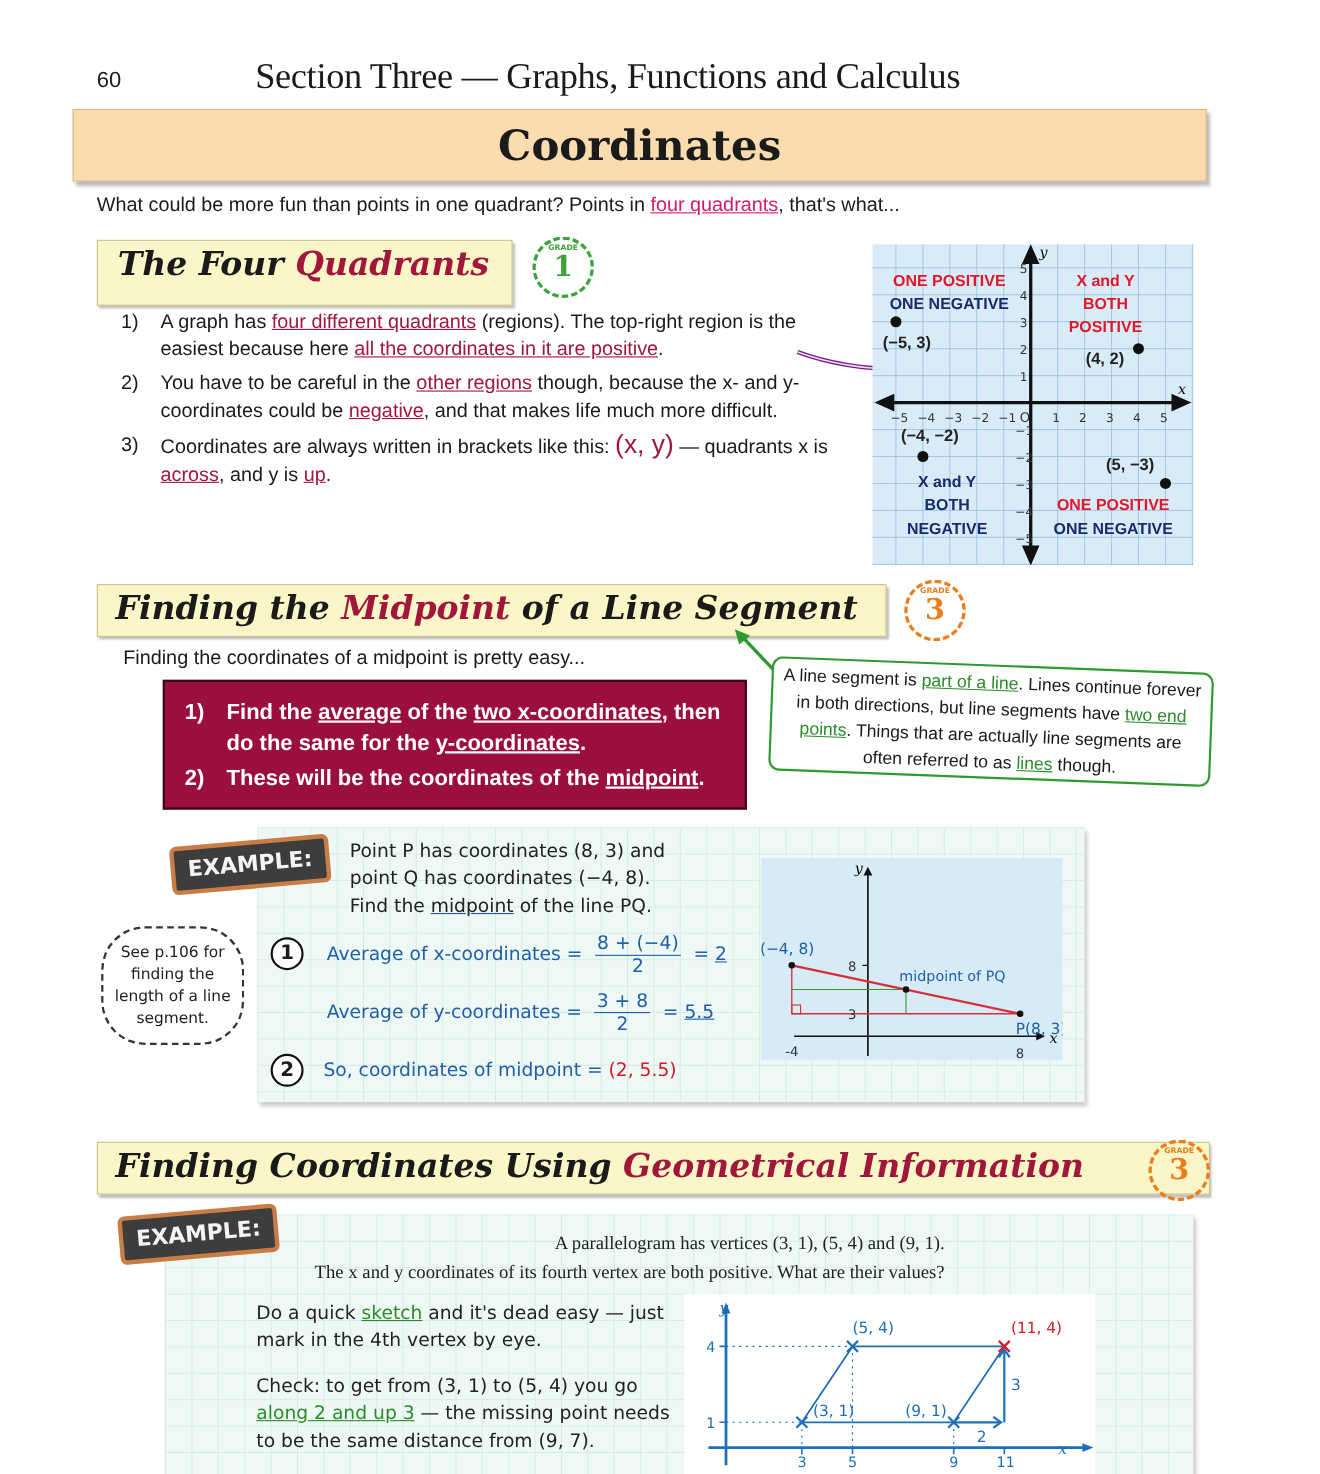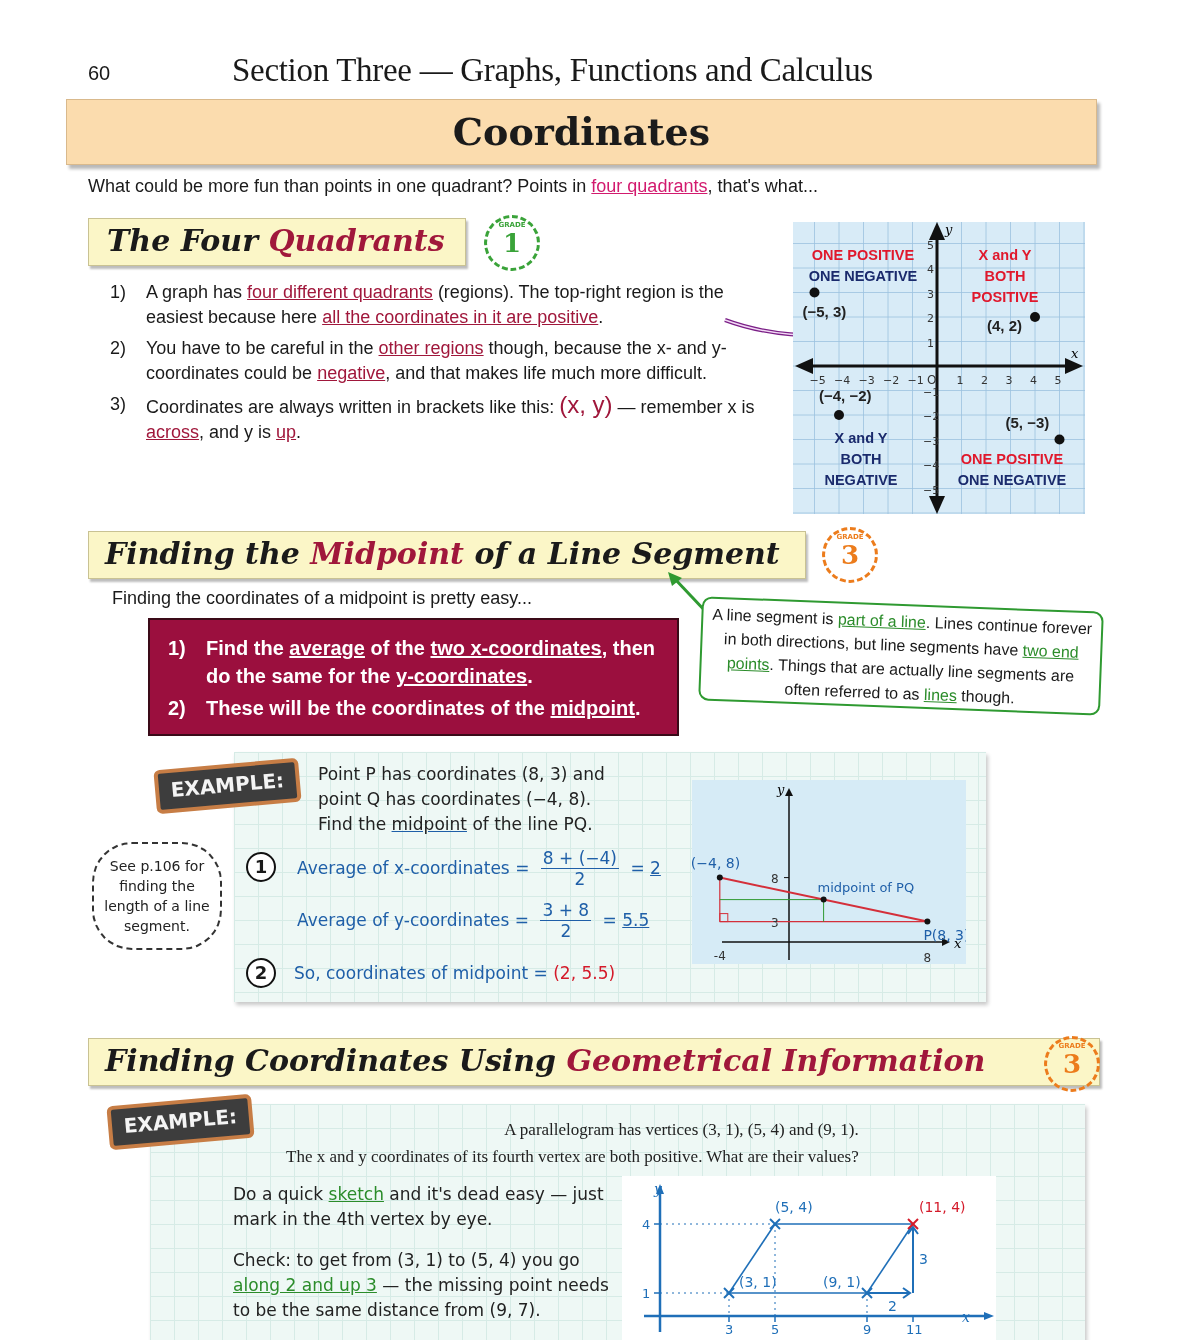--- a/index.html
+++ b/index.html
@@ -17,21 +17,21 @@
   .intro { left: 88px; top: 176px; font-size: 18px; font-family: "Liberation Sans", sans-serif; }
   .u-pink { color: #d21a6e; text-decoration: underline; }
   .u-red { color: #a0173b; text-decoration: underline; }
   .u-green { color: #2b8c2a; text-decoration: underline; }
   .u-white { text-decoration: underline; }
   .u-blue { text-decoration: underline; text-decoration-color: #1f5fa8; }
 
   .sub-heading { background: #fbf6c7; border: 1px solid #c9c293; box-shadow: 2px 3px 2px #bdbdbd;
     font-family: "DejaVu Serif", serif; font-style: italic; font-weight: bold; color: #1a1a1a; }
   .sub-heading .accent { color: #a0173b; }
-  .h-quad { left: 88px; top: 218px; width: 378px; height: 48px; font-size: 30px; padding: 4px 0 0 18px; }
+  .h-quad { left: 88px; top: 218px; width: 378px; height: 60px; font-size: 30px; padding: 4px 0 0 18px; }
   .h-mid { left: 88px; top: 531px; width: 718px; height: 48px; font-size: 30px; padding: 4px 0 0 16px; }
   .h-geo { left: 88px; top: 1038px; width: 1012px; height: 48px; font-size: 30px; padding: 4px 0 0 16px; }
 
   .grade { width: 56px; height: 56px; border-radius: 50%; border: 3px dashed; text-align: center; }
   .grade .g-txt { font-size: 7px; font-weight: bold; display: block; line-height: 9px; margin-top: 3px; }
   .grade .g-num { font-size: 26px; font-weight: bold; line-height: 26px; display: block; font-family: "DejaVu Serif", serif; }
   .grade-green { color: #3aa339; border-color: #3aa339; }
   .grade-orange { color: #ec7c1c; border-color: #ec7c1c; }
 
   .points { left: 110px; top: 280px; width: 660px; font-size: 18px; line-height: 25px; font-family: "Liberation Sans", sans-serif; }
@@ -105,21 +105,21 @@
     <div class="pt">
       <span class="pt-num">1)</span>
       <span><span>A graph has </span><span class="u-red">four different quadrants</span><span> (regions).  The top-right region is the easiest because here </span><span class="u-red">all the coordinates in it are positive</span><span>.</span></span>
     </div>
     <div class="pt">
       <span class="pt-num">2)</span>
       <span><span>You have to be careful in the </span><span class="u-red">other regions</span><span> though, because the x- and y- coordinates could be </span><span class="u-red">negative</span><span>, and that makes life much more difficult.</span></span>
     </div>
     <div class="pt">
       <span class="pt-num">3)</span>
-      <span><span>Coordinates are always written in brackets like this: </span><span class="xy-big">(x, y)</span><span> — remember x is </span><span class="u-red">across</span><span>, and y is </span><span class="u-red">up</span><span>.</span></span>
+      <span><span>Coordinates are always written in brackets like this: </span><span class="xy-big">(x, y)</span><span> — quadrants x is </span><span class="u-red">across</span><span>, and y is </span><span class="u-red">up</span><span>.</span></span>
     </div>
   </div>
 
 <svg class="abs arrow-svg" viewBox="0 0 300 50">
   <path d="M25 20 Q120 55 265 12" fill="none" stroke="#7a1f86" stroke-width="4"></path>
   <path d="M25 20 Q120 55 265 12" fill="none" stroke="#f3d8f5" stroke-width="1.5"></path>
   <polygon points="270,10 250,8 256,22" fill="#7a1f86"></polygon>
 </svg>
 
 <svg class="abs quad-graph" id="quad-graph" viewBox="0 0 292 292">

